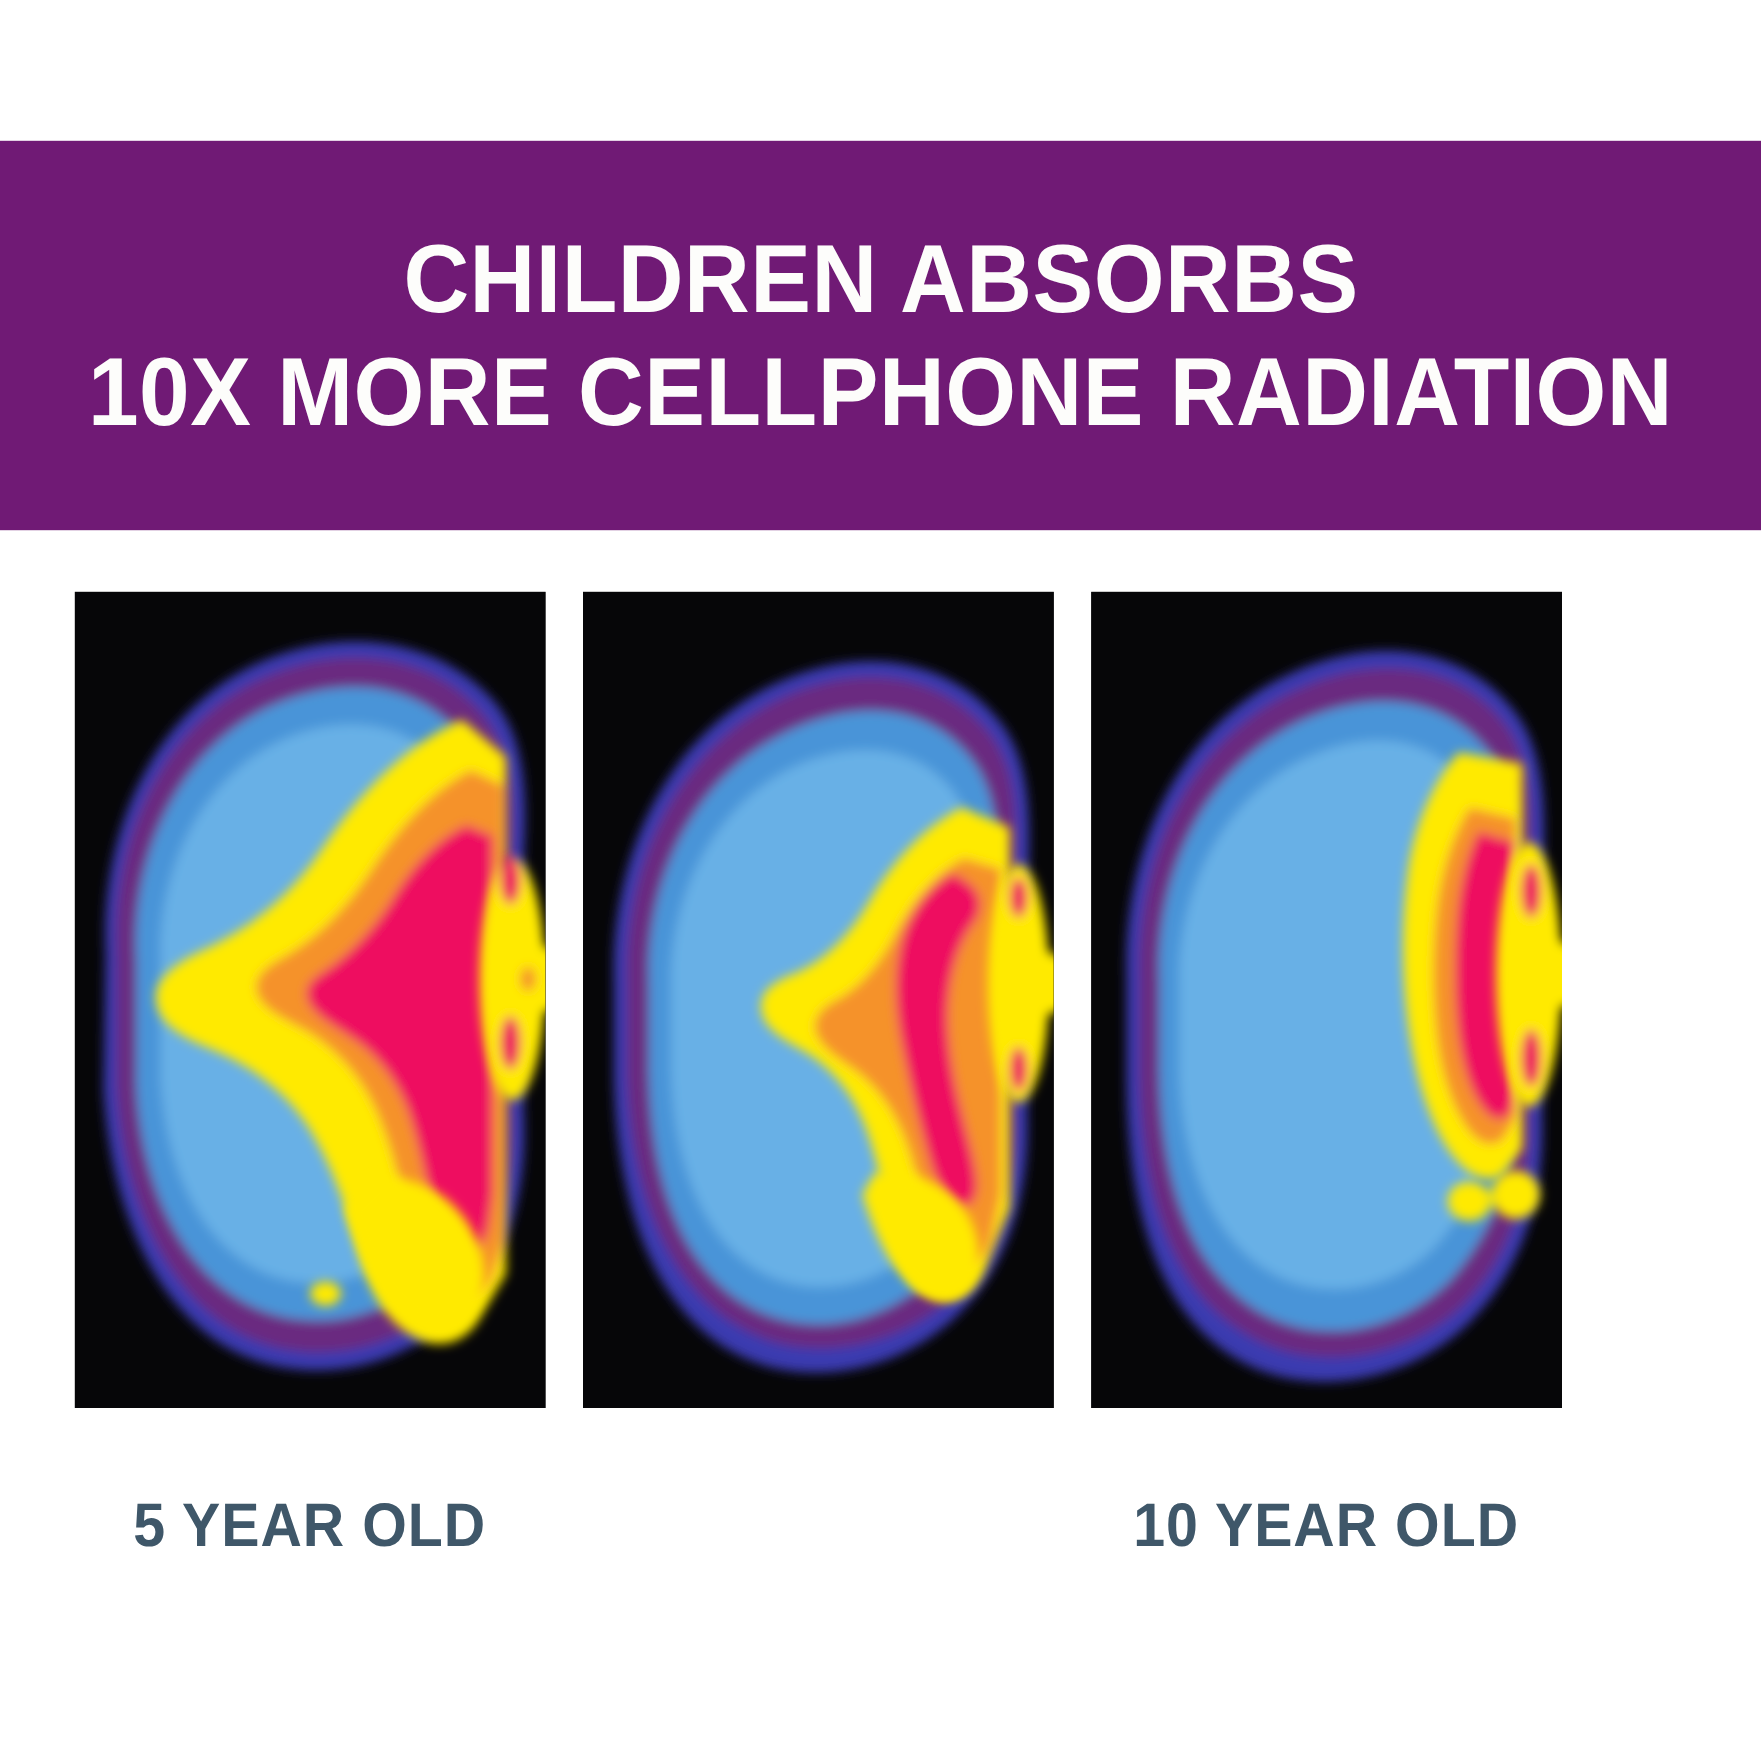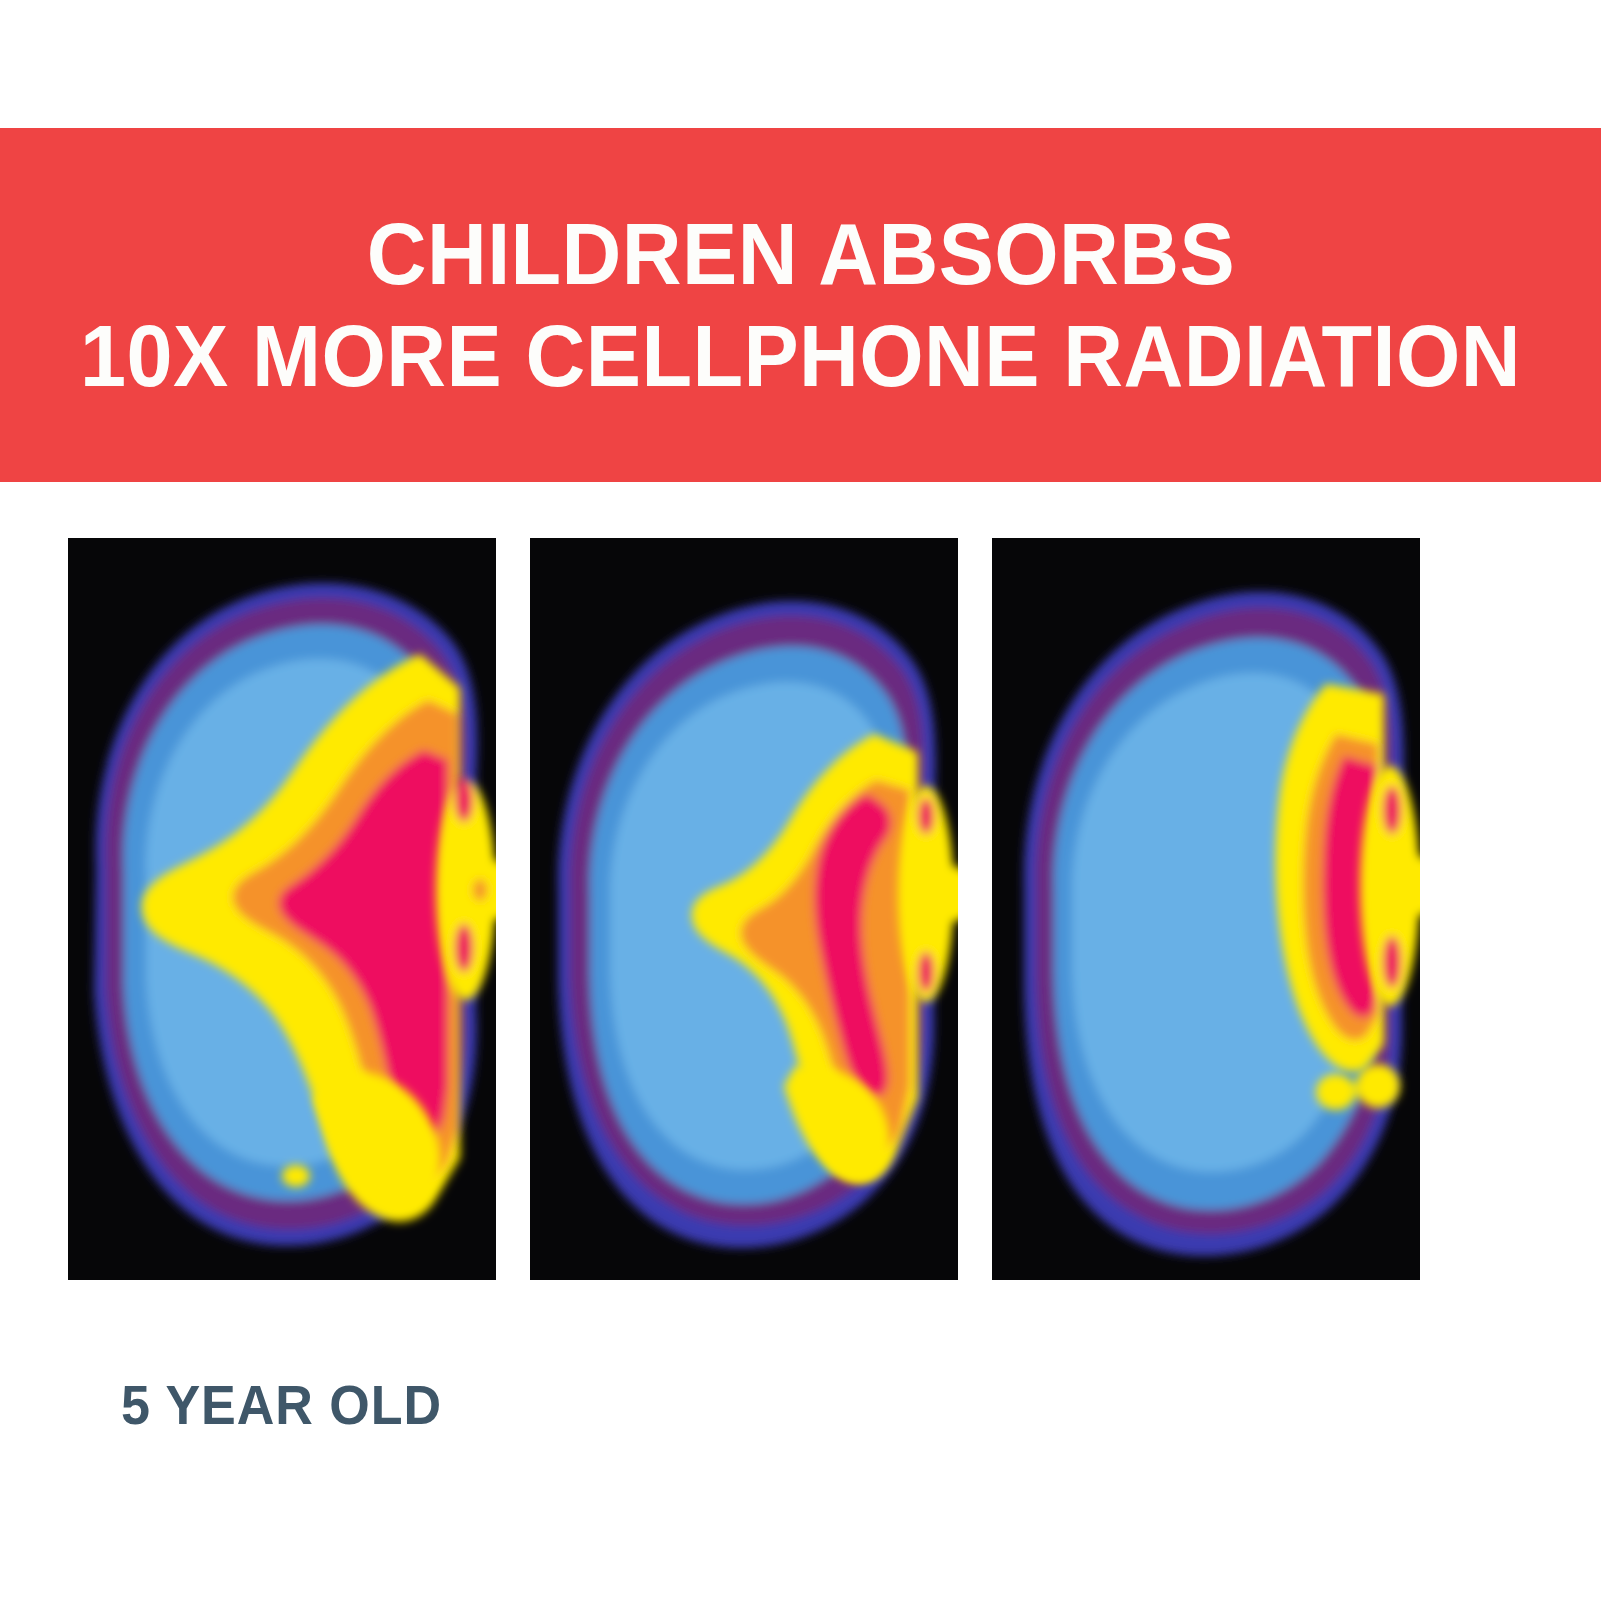--- a/index.html
+++ b/index.html
@@ -15,21 +15,21 @@
     position: relative;
   }
 
   
   #header-banner {
     position: absolute;
     left: 0;
     top: 128px;
     width: 1601px;
     height: 354px;
-    background: #ef4444;
+    background: #701a75;
     display: flex;
     flex-direction: column;
     align-items: center;
     justify-content: center;
     box-sizing: border-box;
   }
   .headline {
     color: #fdfdfb;
     font-family: "Liberation Sans", sans-serif;
     font-weight: bold;
@@ -69,25 +69,25 @@
   .scan-panel svg {
     display: block;
     width: 100%;
     height: 100%;
   }
 
   
   #caption-strip {
     position: absolute;
     left: 68px;
-    top: 1372px;
+    top: 1325px;
     width: 1352px;
     height: 120px;
     display: flex;
-    flex-direction: column;
+    flex-direction: row;
     justify-content: space-between;
   }
   .caption-cell {
     width: 428px;
     display: flex;
     align-items: center;
     justify-content: center;
   }
   .caption-label {
     color: #3f5769;
@@ -288,13 +288,16 @@
       </g>
     </svg>
   </div>
 
 </div>
 
 <div id="caption-strip">
   <div class="caption-cell">
     <span class="caption-label">5 YEAR OLD</span>
   </div>
+  <div class="caption-cell">
+    <span class="caption-label">10 YEAR OLD</span>
+  </div>
 </div>
 
 </body></html>

